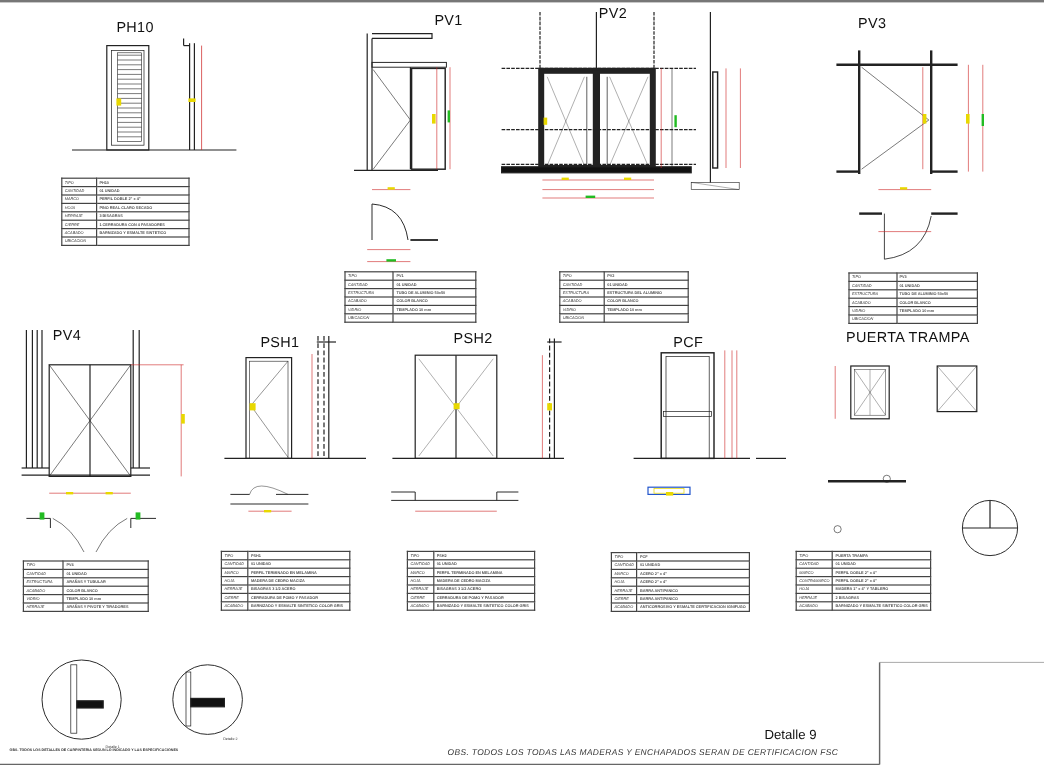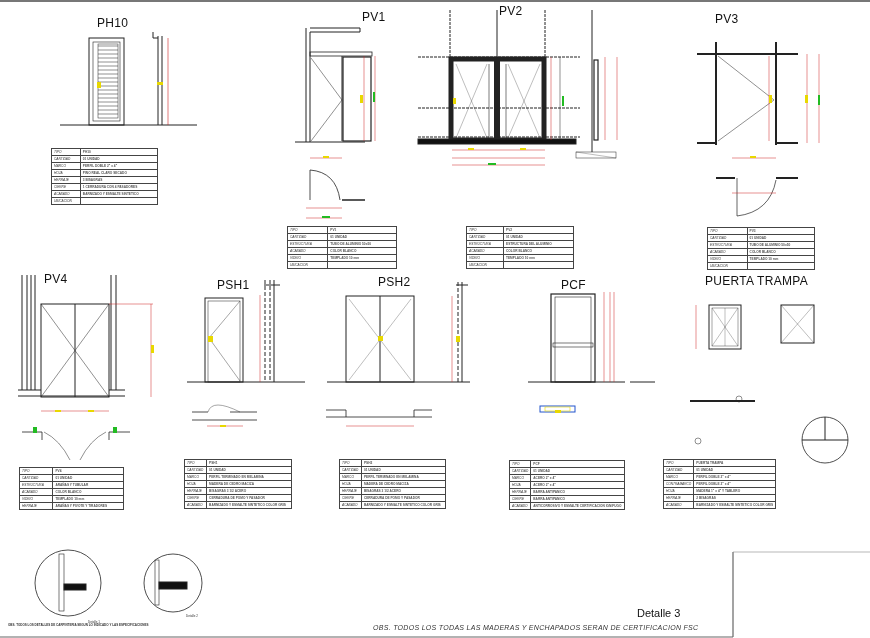--- a/index.html
+++ b/index.html
@@ -515,14 +515,14 @@
   <tr>
         <td>ACABADO</td>
         <td class="v">BARNIZADO Y ESMALTE SINTETICO COLOR GRIS</td>
       </tr>
 </tbody>
   </table>
 
 <div class="small" style="left:88px;top:620px;">Detalle 1</div>
 <div class="small" style="left:186px;top:614px;">Detalle 2</div>
 <div class="small" style="left:8px;top:623px;font-weight:bold;">OBS. TODOS LOS DETALLES DE CARPINTERIA SEGUN LO INDICADO Y LAS ESPECIFICACIONES</div>
-<div class="det" style="left:637px;top:607px;">Detalle 3</div>
+<div class="det" style="left:637px;top:607px;">Detalle 9</div>
 <div class="note" style="left:373px;top:624px;">OBS. TODOS LOS TODAS LAS MADERAS Y ENCHAPADOS SERAN DE CERTIFICACION FSC</div>
 
 </body></html>

